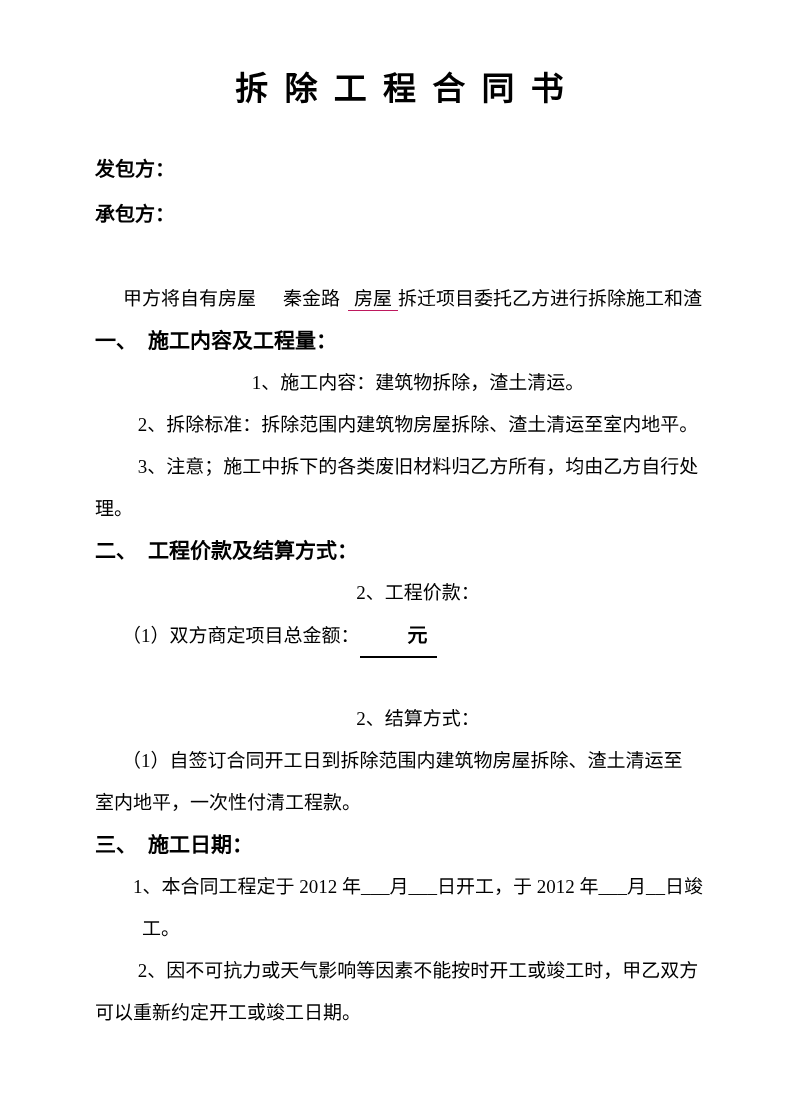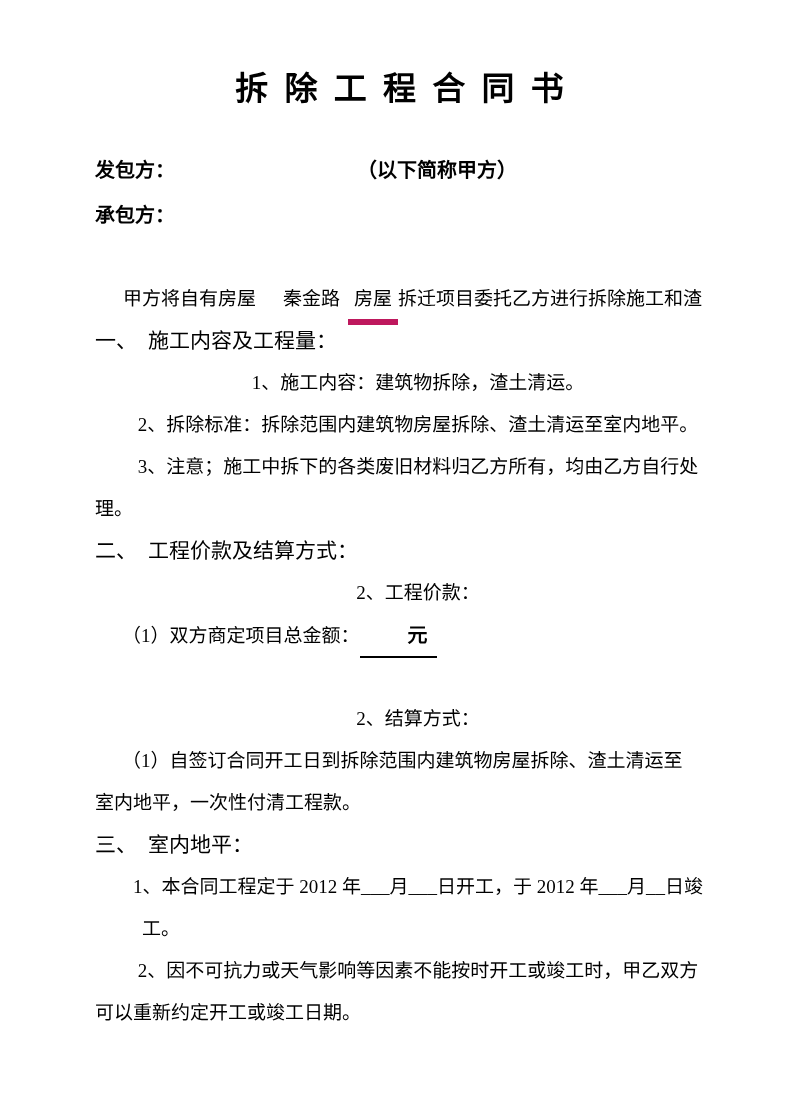--- a/index.html
+++ b/index.html
@@ -15,38 +15,38 @@
     font-size:33px; font-weight:bold; letter-spacing:4px; line-height:46px;
     font-family:"Liberation Serif","DejaVu Serif",serif;
     white-space:nowrap;
   }
   .parties { margin-top:36px; }
   .party-row {
     display:flex; height:45px; line-height:45px;
     font-weight:bold; font-size:20px;
     font-family:"Liberation Sans","DejaVu Sans",sans-serif;
   }
-  .party-label { width:262px; }
+  .party-label { width:262px;font-family:Liberation Mono, monospace; }
   .body { margin-top:40px; font-size:19px; }
   .line { height:42px; line-height:42px; white-space:nowrap; }
   .blank-line { height:42px; }
   .ind-intro { padding-left:28px; }
   .ind-item  { padding-left:33px;text-align:center; }
   .ind-sub   { padding-left:27px; }
   .ind-cont  { padding-left:47px; }
   .heading {
-    font-weight:normal; font-size:21px;
+    font-weight:bold; font-size:21px;
     font-family:"Liberation Sans","DejaVu Sans",sans-serif;
   }
   .heading .h-num { margin-right:11px; }
   .gap-wide { display:inline-block; width:27px; }
   .gap-sm   { display:inline-block; width:8px; }
   .u-fill {
-    border-bottom:6px solid #be185d;
-    padding:0 6px 10px 6px;
+    border-bottom:1px solid #be185d;
+    padding:0 6px 1px 6px;
     margin-top:23px;
   }
   .amount-fill {
     display:inline-block;
     border-bottom:2px solid #000;
     padding-left:48px; padding-right:9px;
     font-weight:bold; font-size:20px;
     font-family:"Liberation Sans","DejaVu Sans",sans-serif;
   }
 </style>
@@ -54,21 +54,20 @@
 <body>
 
 <div class="page">
   <div class="content">
 
     <div class="doc-title">拆 除 工 程 合 同 书</div>
 
     <div class="parties">
       <div class="party-row">
         <span class="party-label">发包方：</span>
-        <span>（以下简称甲方）</span>
       </div>
       <div class="party-row">
         <span class="party-label">承包方：</span>
       </div>
     </div>
 
     <div class="body">
 
       <div class="line ind-intro">
         <span>甲方将自有房屋</span><span class="gap-wide"></span><span>秦金路</span><span class="gap-sm"></span><span class="u-fill">房屋</span><span>拆迁项目委托乙方进行拆除施工和渣</span>
@@ -88,21 +87,21 @@
       <div class="line ind-item">2、工程价款：</div>
       <div class="line ind-sub">
         <span>（1）双方商定项目总金额：</span><span class="amount-fill">元</span>
       </div>
       <div class="blank-line"></div>
       <div class="line ind-item">2、结算方式：</div>
       <div class="line ind-sub">（1）自签订合同开工日到拆除范围内建筑物房屋拆除、渣土清运至</div>
       <div class="line">室内地平，一次性付清工程款。</div>
 
       <div class="line heading">
-        <span class="h-num">三、</span><span>室内地平：</span>
+        <span class="h-num">三、</span><span>施工日期：</span>
       </div>
       <div class="line ind-item">1、本合同工程定于 2012 年___月___日开工，于 2012 年___月__日竣</div>
       <div class="line ind-cont">工。</div>
       <div class="line ind-item">2、因不可抗力或天气影响等因素不能按时开工或竣工时，甲乙双方</div>
       <div class="line">可以重新约定开工或竣工日期。</div>
 
     </div>
   </div>
 </div>
 

